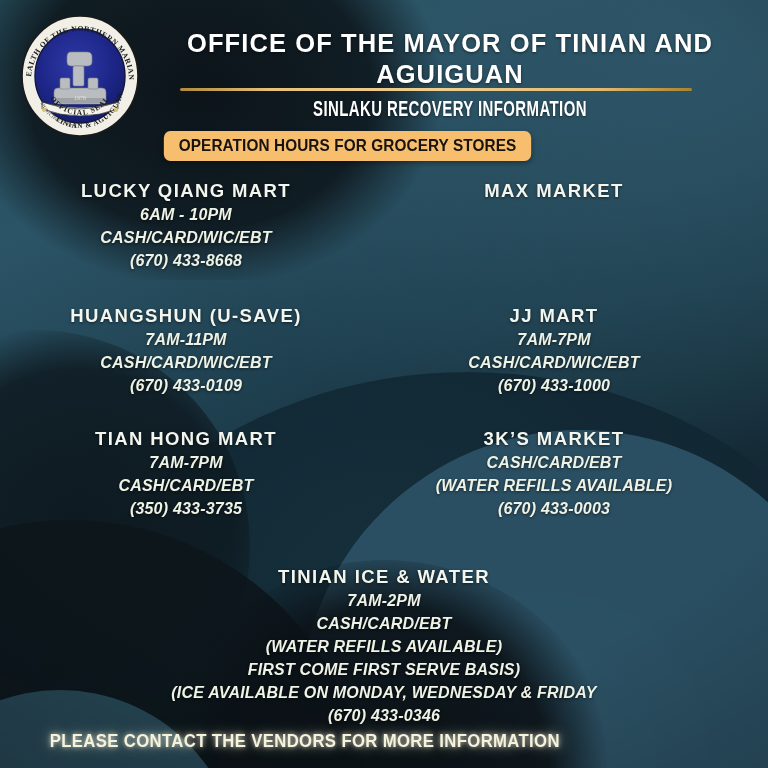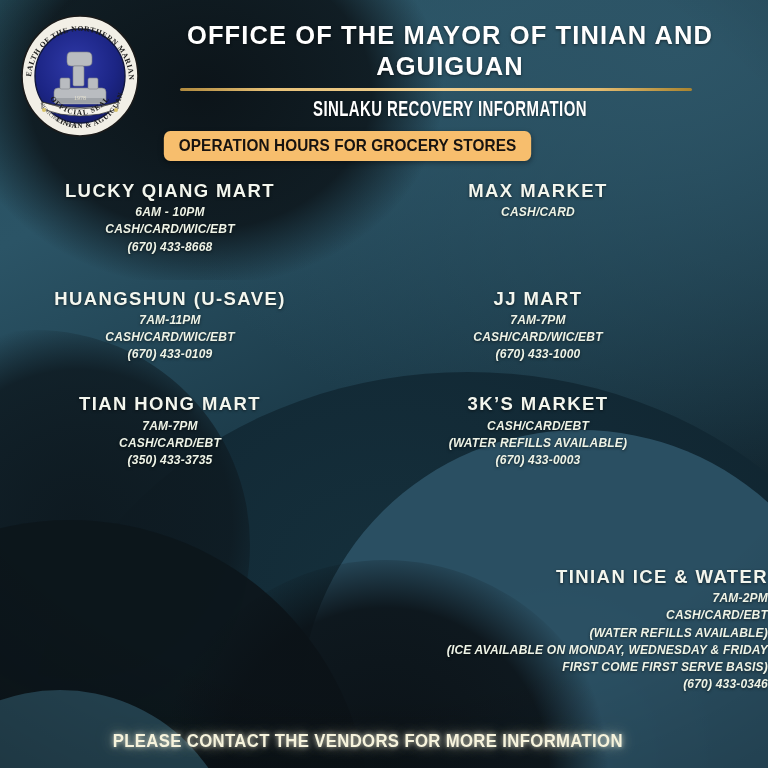--- a/index.html
+++ b/index.html
@@ -105,21 +105,21 @@
     width: 600px;
     text-align: center;
   }
   .main-title {
     color: #ffffff;
     font-size: 25.5px;
     font-weight: bold;
     letter-spacing: 1.1px;
     line-height: 1.22;
     text-shadow: 0 1px 3px rgba(0,0,0,0.55);
-    margin: 0;
+    margin: 8px;
   }
   .gold-rule {
     position: absolute;
     left: 180px; top: 88px;
     width: 512px; height: 2.5px;
     background: linear-gradient(90deg, #b08a3e 0%, #e8c279 18%, #f0cf91 50%, #e2bb70 82%, #a8832f 100%);
     border-radius: 2px;
   }
   .sub-title {
     position: absolute;
@@ -151,62 +151,61 @@
     padding: 5px 16px 6px 16px;
     border-radius: 7px;
     transform: scaleX(0.93);
     box-shadow: 0 2px 5px rgba(0,0,0,0.35);
     white-space: nowrap;
   }
 
   
   .grid {
     position: absolute;
-    left: 0; top: 178px;
+    left: 16px; top: 178px;
     width: 708px;
   }
   .grid-row { display: flex; width: 100%; }
   .cell { flex: 1 1 50%; text-align: center; }
   .cell.left  { padding-right: 18px; }
   .cell.right { padding-left: 10px; }
   .store-name {
     color: #f3f6ee;
     font-size: 18.5px;
     font-weight: bold;
     letter-spacing: 1.4px;
     line-height: 1.42;
     text-shadow: 0 1px 3px rgba(0,0,0,0.55);
   }
   .store-line {
     color: #eef3e6;
-    font-size: 12px;
+    font-size: 16px;
     font-weight: bold;
     font-style: italic;
     letter-spacing: 0.2px;
     line-height: 1.43;
     text-shadow: 0 1px 3px rgba(0,0,0,0.55);
   }
 
   .row-gap-1 { height: 30px; }
   .row-gap-2 { height: 28px; }
 
   
   .featured {
     position: absolute;
     left: 0; top: 564px;
     width: 768px;
-    text-align: right;
+    text-align: center;
   }
 
   
   .footer {
     position: absolute;
-    left: 8px; top: 730px;
+    left: 15px; top: 730px;
     width: 720px;
-    text-align: center;
   }
   .footer-text {
     display: inline-block;
     color: #f6f3dc;
     font-size: 19px;
     font-weight: bold;
     letter-spacing: 0.4px;
     transform: scaleX(0.88);
     white-space: nowrap;
     text-shadow:
@@ -296,21 +295,20 @@
 
       <div class="grid-row">
         <div class="cell left">
           <div class="store-name">LUCKY QIANG MART</div>
           <div class="store-line">6AM - 10PM</div>
           <div class="store-line">CASH/CARD/WIC/EBT</div>
           <div class="store-line">(670) 433-8668</div>
         </div>
         <div class="cell right">
           <div class="store-name">MAX MARKET</div>
-          <div class="store-line">CASH/CARD</div>
         </div>
       </div>
 
       <div class="row-gap-1"></div>
 
       <div class="grid-row">
         <div class="cell left">
           <div class="store-name">HUANGSHUN (U-SAVE)</div>
           <div class="store-line">7AM-11PM</div>
           <div class="store-line">CASH/CARD/WIC/EBT</div>
@@ -340,22 +338,22 @@
           <div class="store-line">(670) 433-0003</div>
         </div>
       </div>
     </div>
 
     <div class="featured">
       <div class="store-name">TINIAN ICE &amp; WATER</div>
       <div class="store-line">7AM-2PM</div>
       <div class="store-line">CASH/CARD/EBT</div>
       <div class="store-line">(WATER REFILLS AVAILABLE)</div>
+      <div class="store-line">FIRST COME FIRST SERVE BASIS)</div>
       <div class="store-line">(ICE AVAILABLE ON MONDAY, WEDNESDAY &amp; FRIDAY</div>
-      <div class="store-line">FIRST COME FIRST SERVE BASIS)</div>
       <div class="store-line">(670) 433-0346</div>
     </div>
 
     <div class="footer">
       <span class="footer-text">PLEASE CONTACT THE VENDORS FOR MORE INFORMATION</span>
     </div>
 
   </div>
 </div>
 

